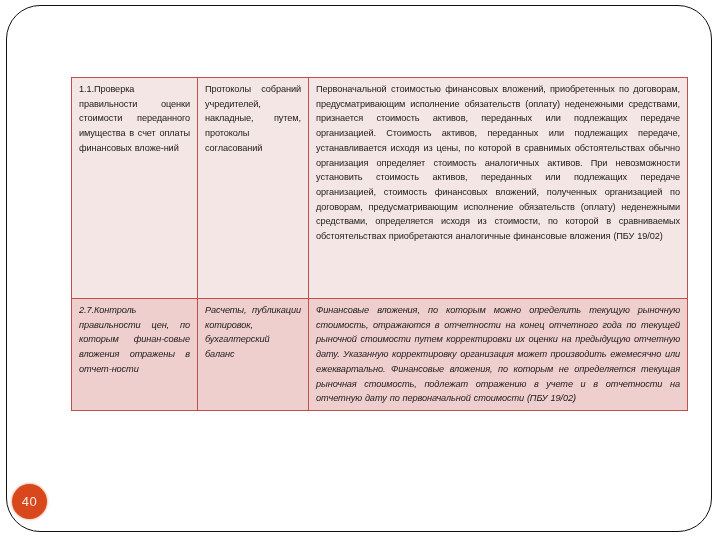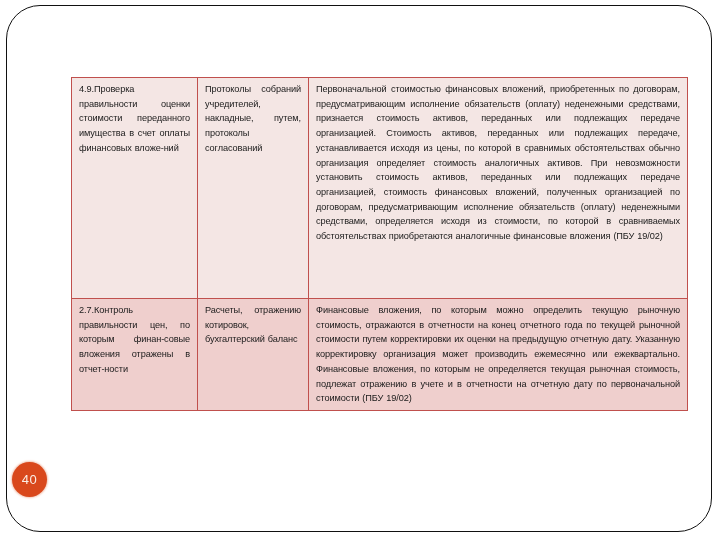--- a/index.html
+++ b/index.html
@@ -47,25 +47,26 @@
     .content-table td.col-1 { width: 111px; }
     .content-table td.col-2 { width: 96px; }
     .content-table td.col-3 { width: 364px; }
     .row-1 td {
       background: #f4e6e4;
       height: 212px;
     }
     .row-2 td {
       background: #efcfcd;
       height: 100px;
+      font-style: italic;
     }
     .page-badge {
       position: absolute;
       left: 12px;
-      top: 462px;
+      top: 484px;
       width: 35px;
       height: 35px;
       border-radius: 50%;
       background: #d9481c;
       box-shadow: 0 0 2px 1px #f3c4b2;
       color: #fbeee6;
       font-size: 13px;
       display: flex;
       align-items: center;
       justify-content: center;
@@ -73,27 +74,27 @@
     }
   </style>
 </head>
 <body>
 
 <div class="slide-frame"></div>
 
 <table class="content-table">
   <tbody>
     <tr class="row-1">
-      <td class="col-1">4.9.Проверка правильности оценки стоимости переданного имущества в счет оплаты финансовых вложе-ний</td>
+      <td class="col-1">1.1.Проверка правильности оценки стоимости переданного имущества в счет оплаты финансовых вложе-ний</td>
       <td class="col-2">Протоколы собраний учредителей, накладные, путем, протоколы согласований</td>
       <td class="col-3">Первоначальной стоимостью финансовых вложений, приобретенных по договорам, предусматривающим исполнение обязательств (оплату) неденежными средствами, признается стоимость активов, переданных или подлежащих передаче организацией. Стоимость активов, переданных или подлежащих передаче, устанавливается исходя из цены, по которой в сравнимых обстоятельствах обычно организация определяет стоимость аналогичных активов. При невозможности установить стоимость активов, переданных или подлежащих передаче организацией, стоимость финансовых вложений, полученных организацией по договорам, предусматривающим исполнение обязательств (оплату) неденежными средствами, определяется исходя из стоимости, по которой в сравниваемых обстоятельствах приобретаются аналогичные финансовые вложения (ПБУ 19/02)</td>
     </tr>
     <tr class="row-2">
       <td class="col-1">2.7.Контроль правильности цен, по которым финан-совые вложения отражены в отчет-ности</td>
-      <td class="col-2">Расчеты, отражению котировок, бухгалтерский баланс</td>
+      <td class="col-2">Расчеты, публикации котировок, бухгалтерский баланс</td>
       <td class="col-3">Финансовые вложения, по которым можно определить текущую рыночную стоимость, отражаются в отчетности на конец отчетного года по текущей рыночной стоимости путем корректировки их оценки на предыдущую отчетную дату. Указанную корректировку организация может производить ежемесячно или ежеквартально. Финансовые вложения, по которым не определяется текущая рыночная стоимость, подлежат отражению в учете и в отчетности на отчетную дату по первоначальной стоимости (ПБУ 19/02)</td>
     </tr>
   </tbody>
 </table>
 
 <div class="page-badge">
   <span>40</span>
 </div>
 
 </body></html>

